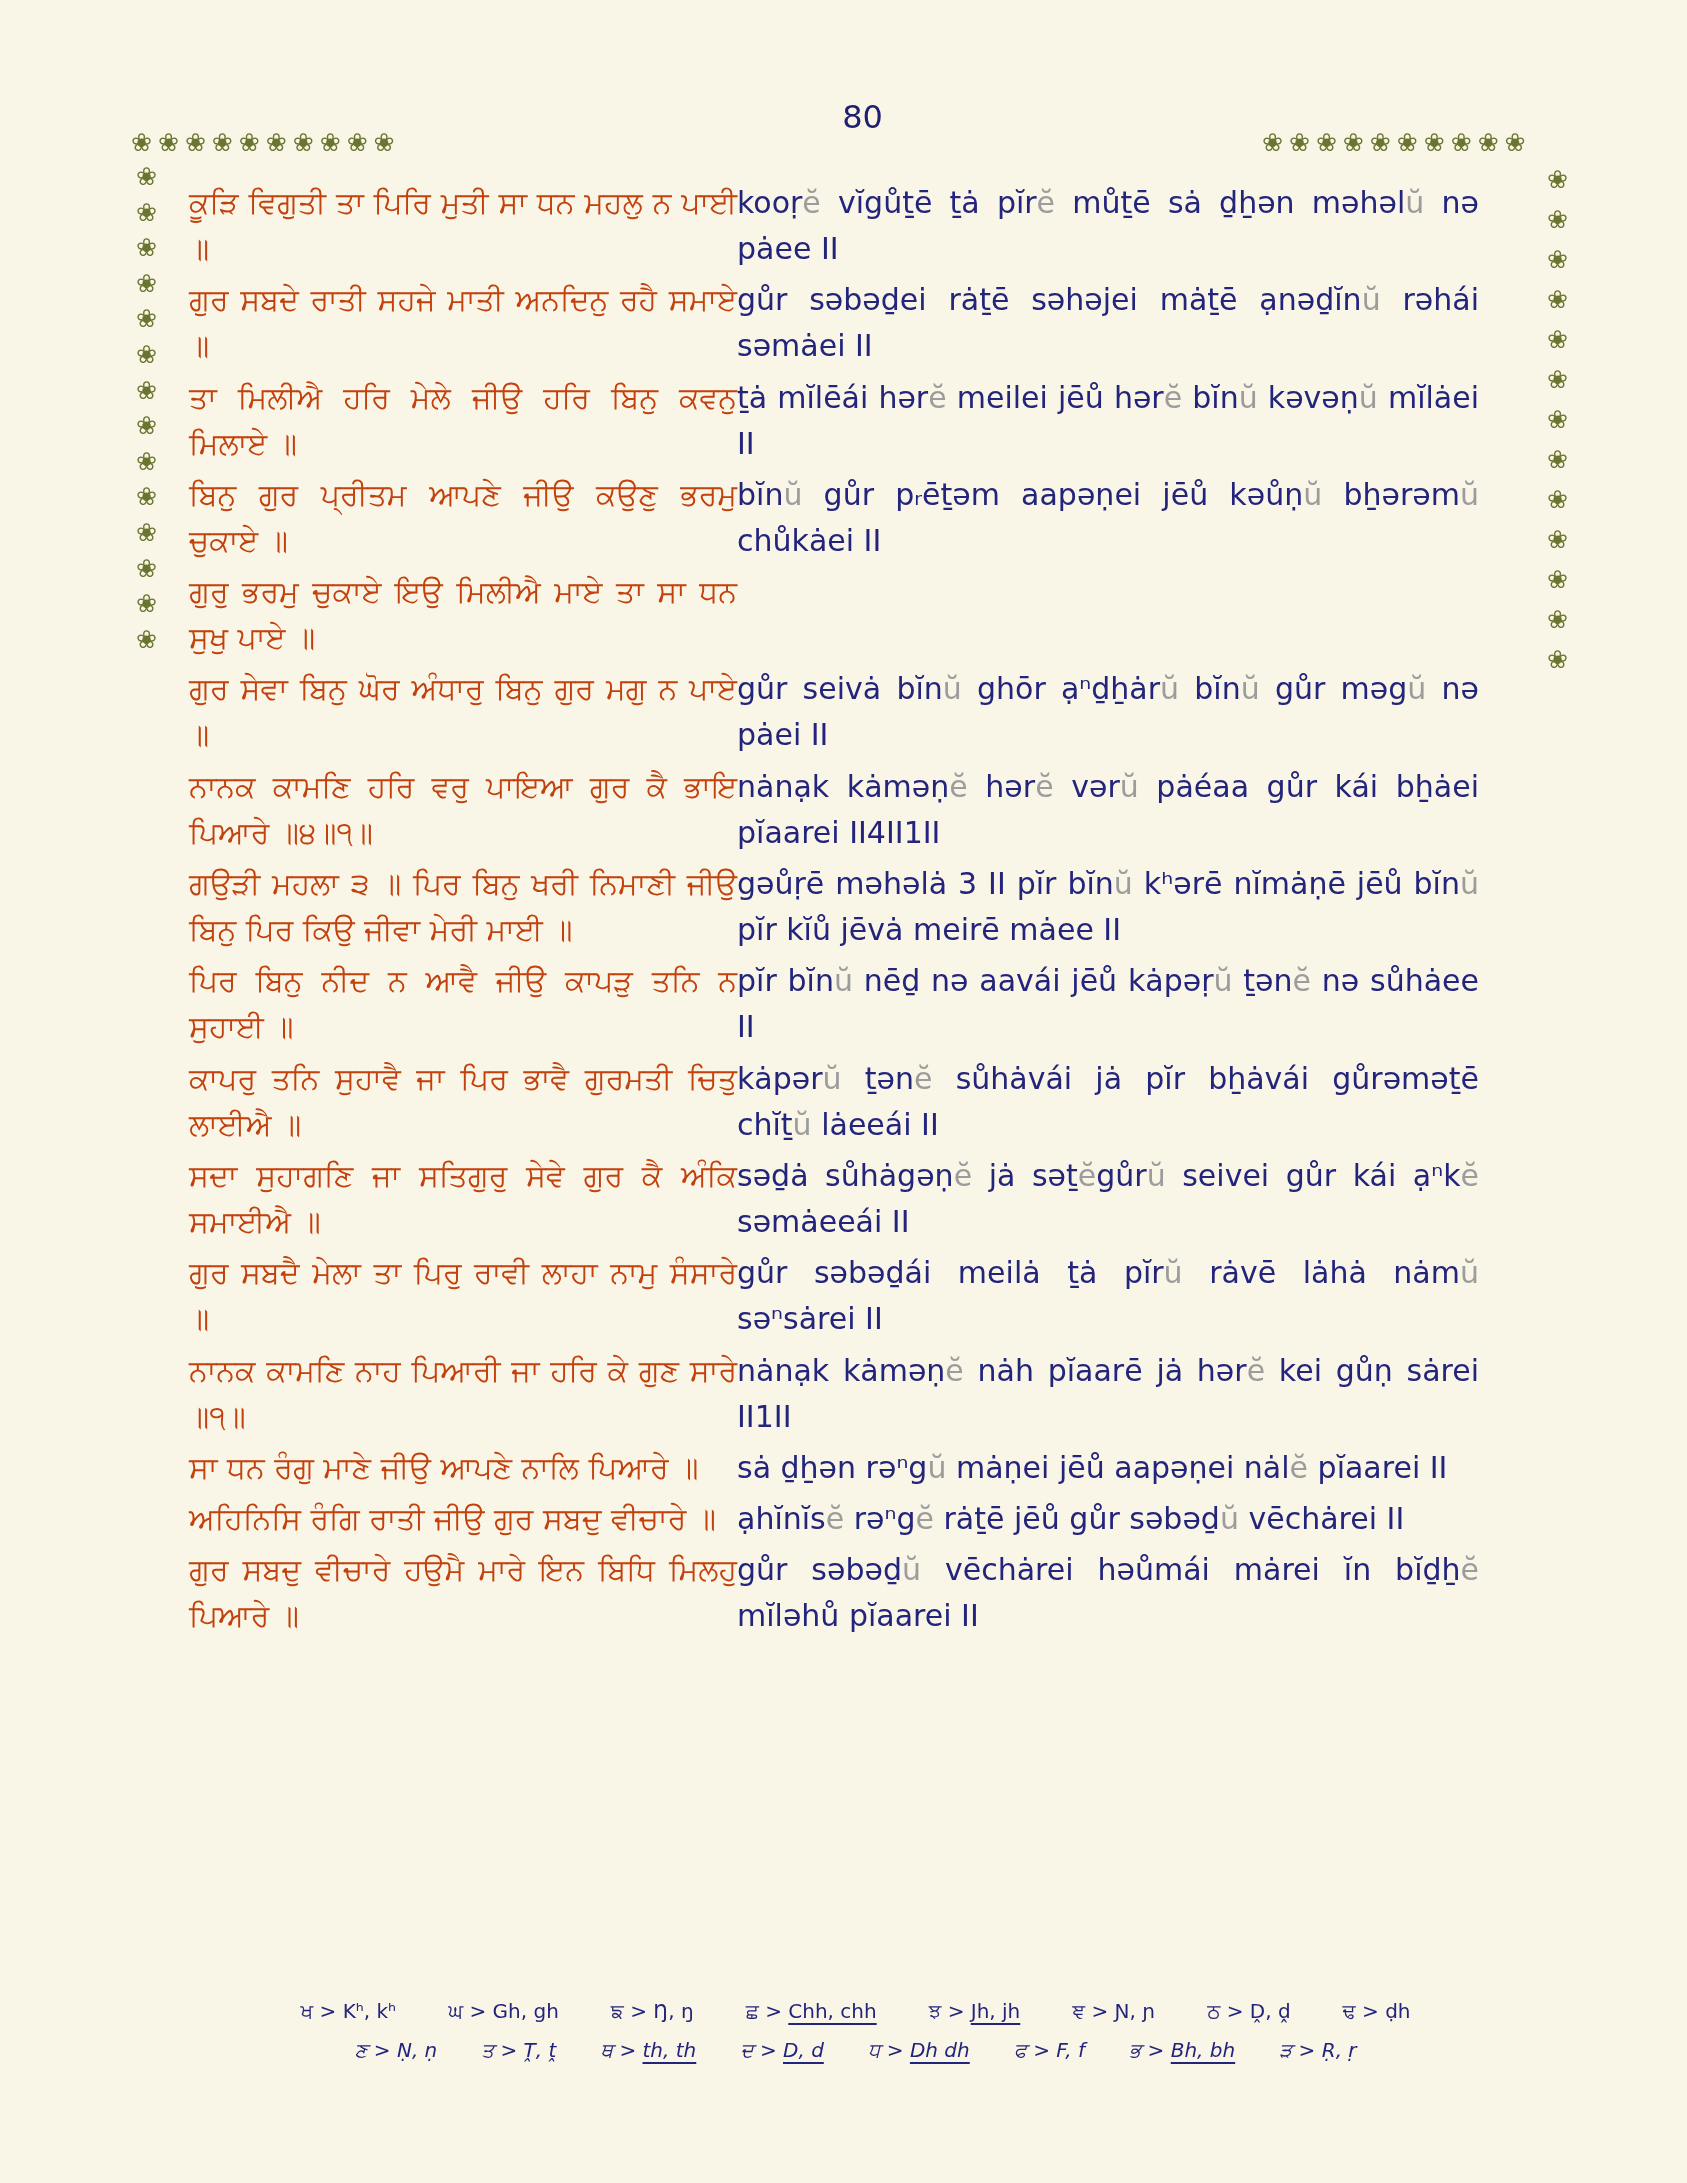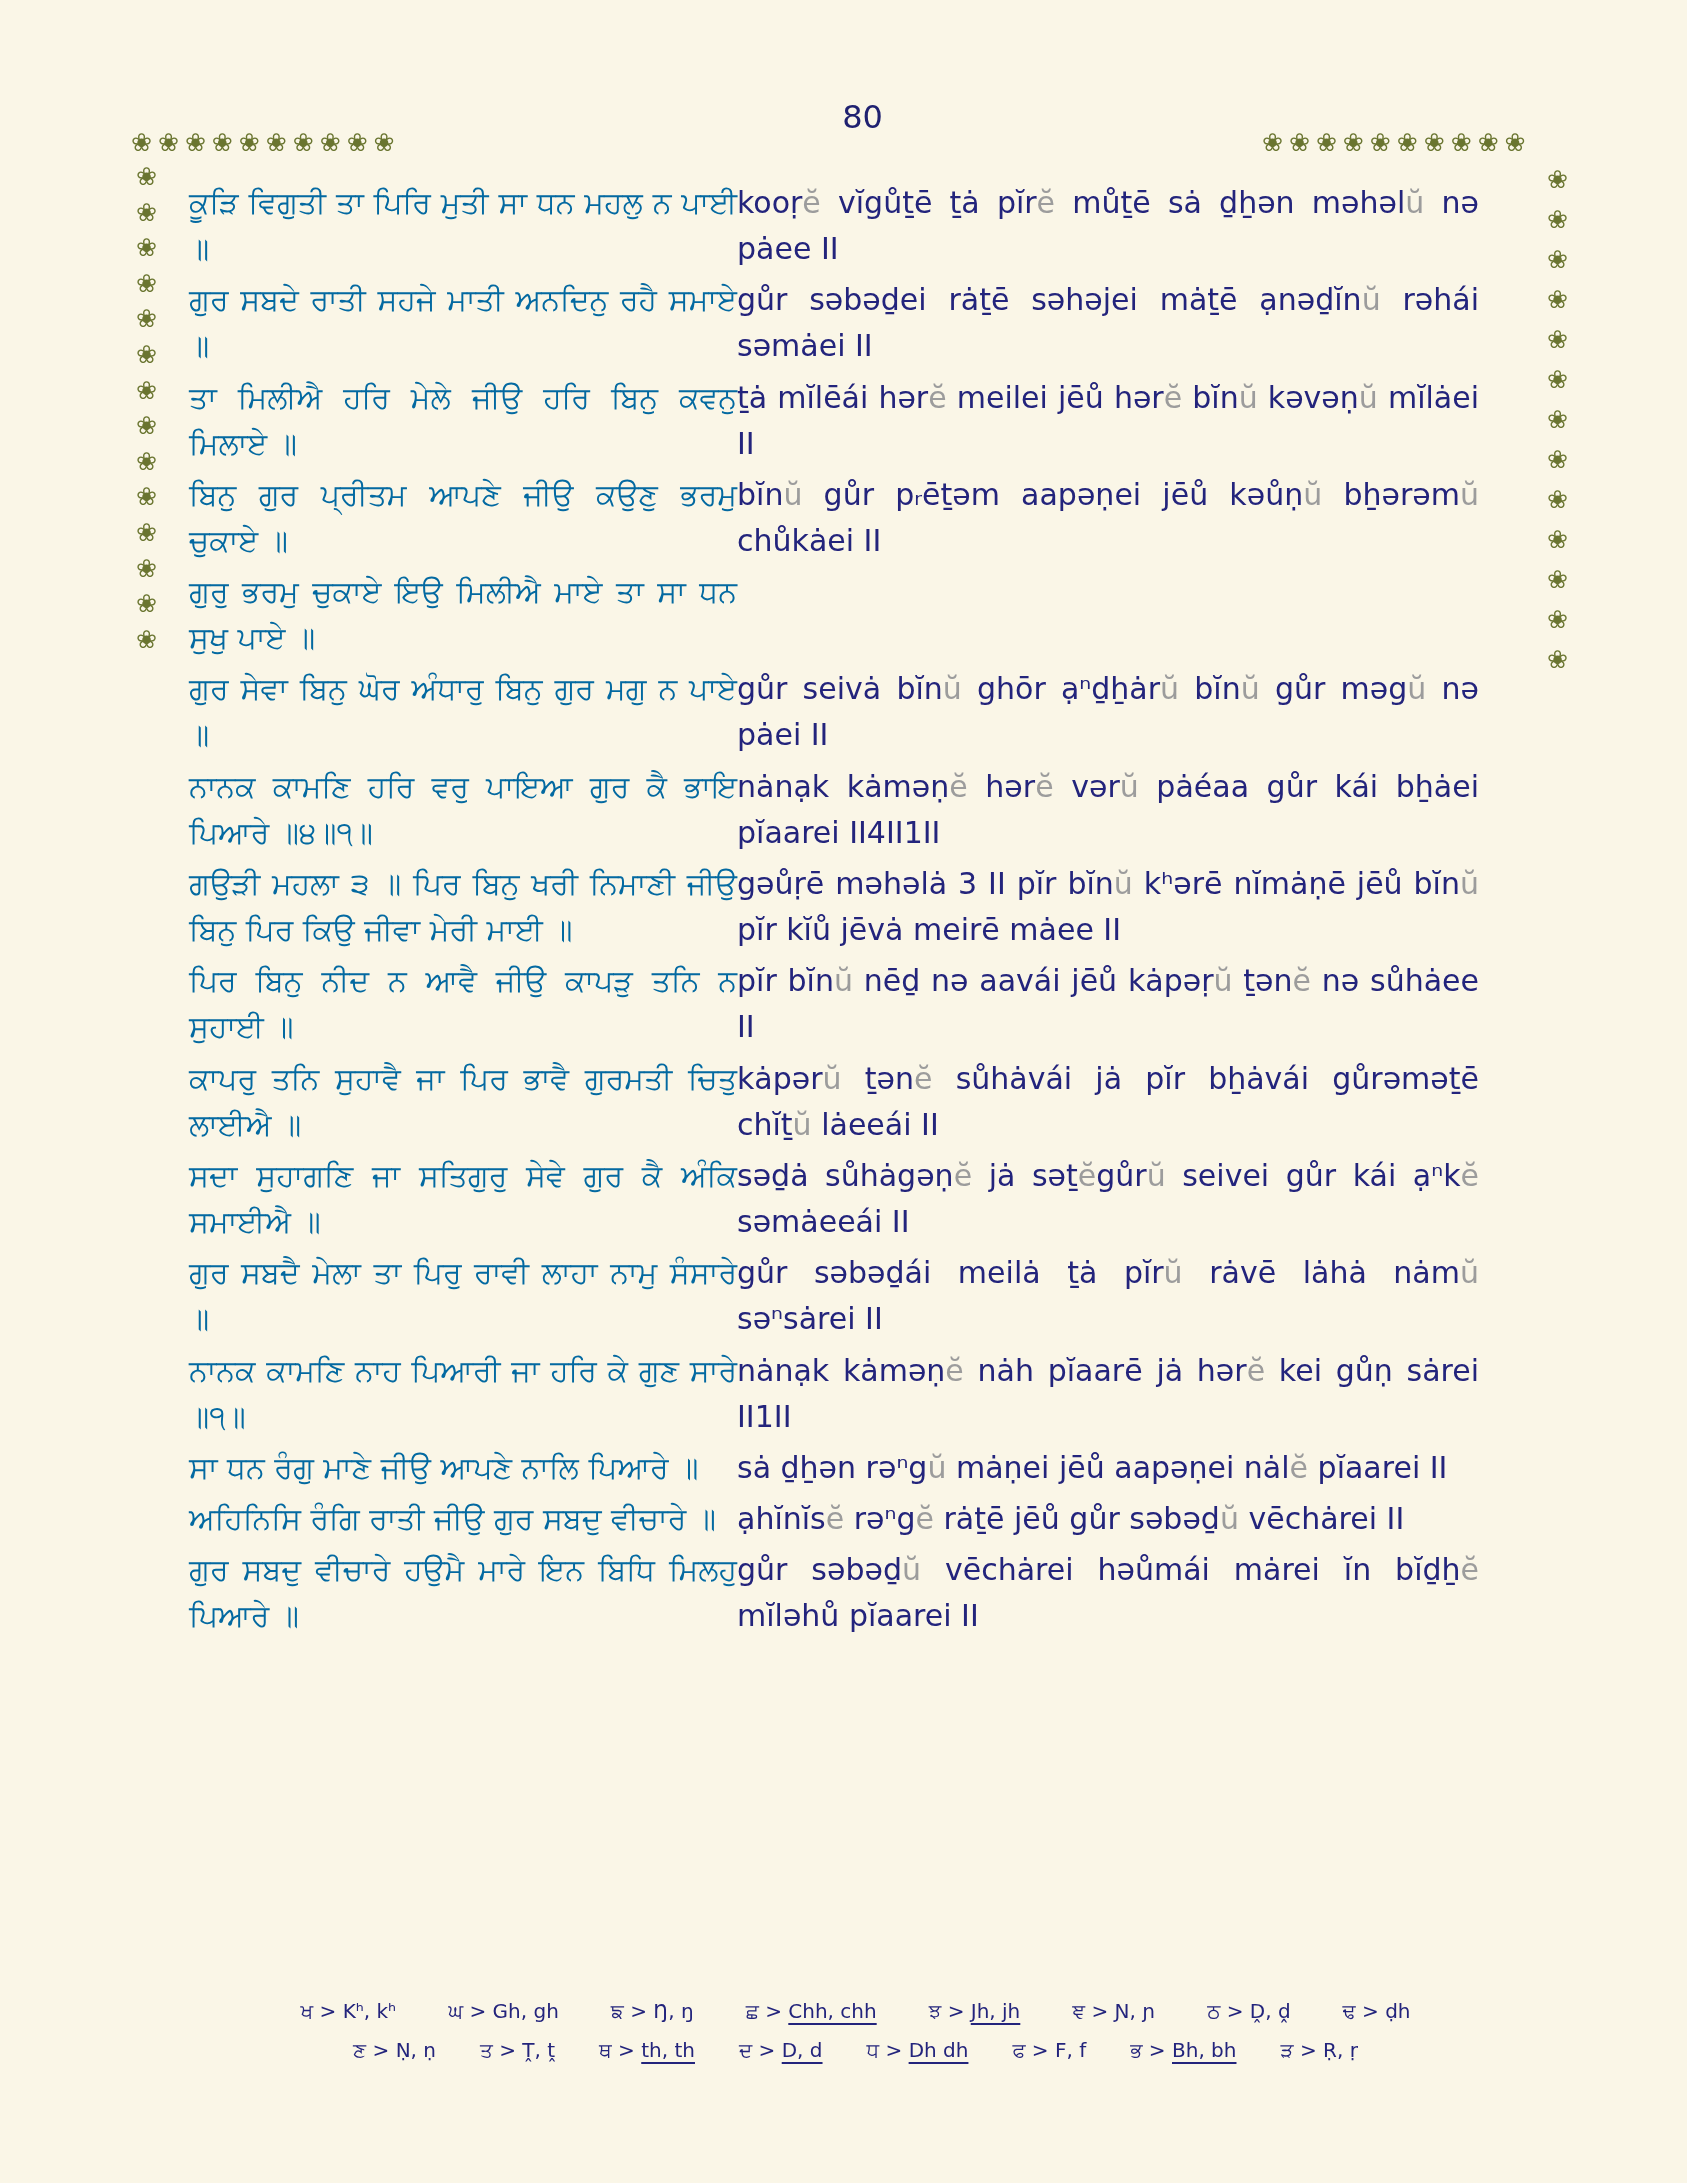--- a/index.html
+++ b/index.html
@@ -24,38 +24,38 @@
     font-size:25px;line-height:1;color:#6a7530;
   }
   .flower-col-left{left:136px;top:164px;gap:10.6px;}
   .flower-col-right{left:1547px;top:167px;gap:15px;}
   .verses{
     position:absolute;left:189px;top:180px;width:1323px;
   }
   .verse-row{display:flex;align-items:flex-start;margin-bottom:5.3px;}
   .gurmukhi{
     width:548px;flex:none;
-    font-size:30px;line-height:46px;color:#0369a1;
+    font-size:30px;line-height:46px;color:#c2410c;
     text-align:justify;
   }
   .translit{
     width:742px;flex:none;
     font-size:30px;line-height:46px;color:#23247c;
     text-align:justify;
   }
   .gr{color:#9c9c9c;}
   .translit-key{
     position:absolute;left:0;top:1999px;width:1687px;
   }
   .key-row{
     display:flex;justify-content:center;align-items:baseline;
     font-size:20px;color:#23247c;margin-left:24px;
   }
   .key-row-1{gap:52px;margin-bottom:14.6px;}
-  .key-row-2{gap:44px;}
+  .key-row-2{gap:44px;font-style:italic;}
   .key-item{white-space:nowrap;}
   .key-item .lat.u{text-decoration:underline;text-underline-offset:4.6px;}
 </style>
 </head>
 <body>
 
 <div class="page-number">80</div>
 
 <div class="flower-row flower-row-left">
     <span>❀</span>

